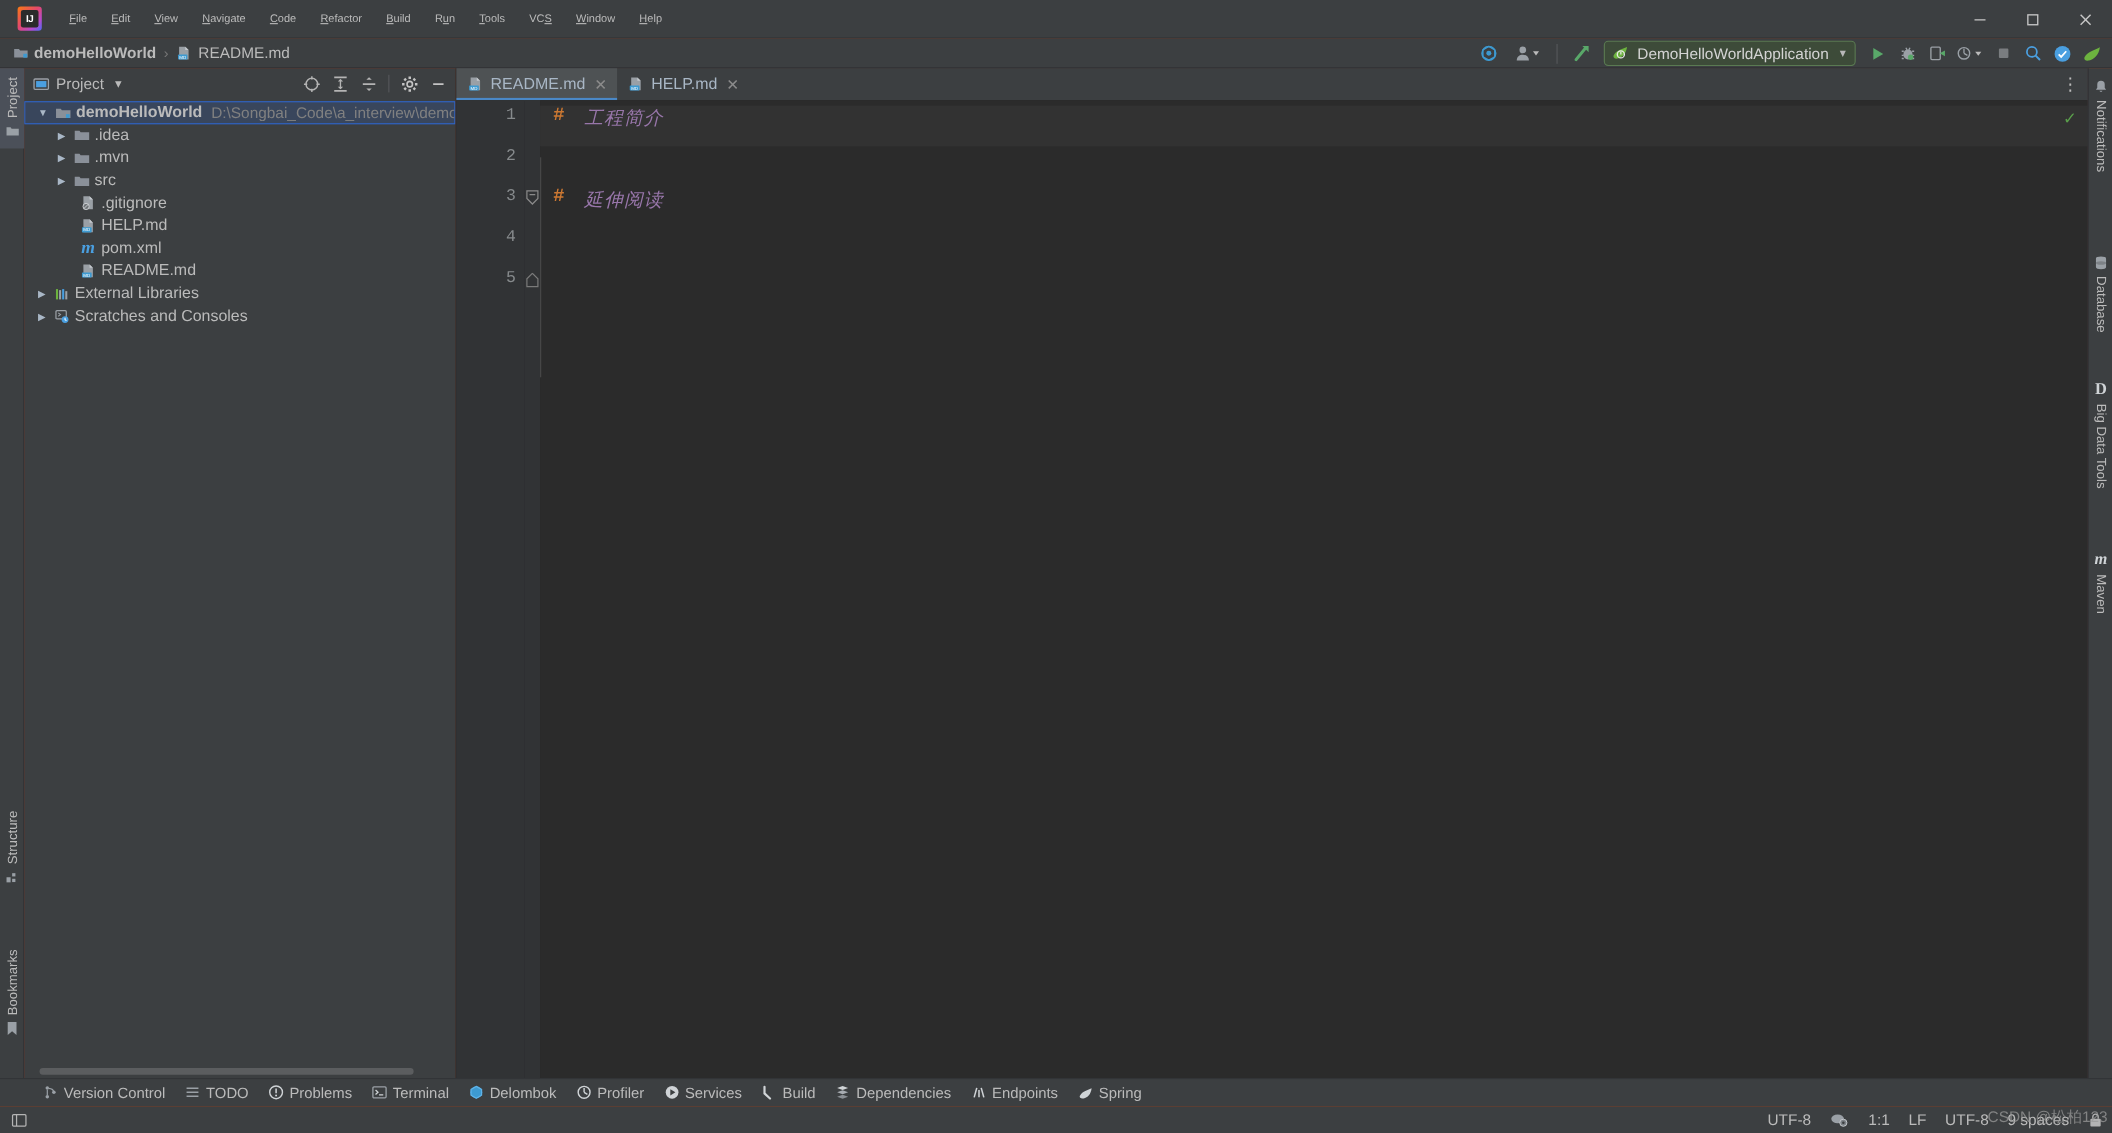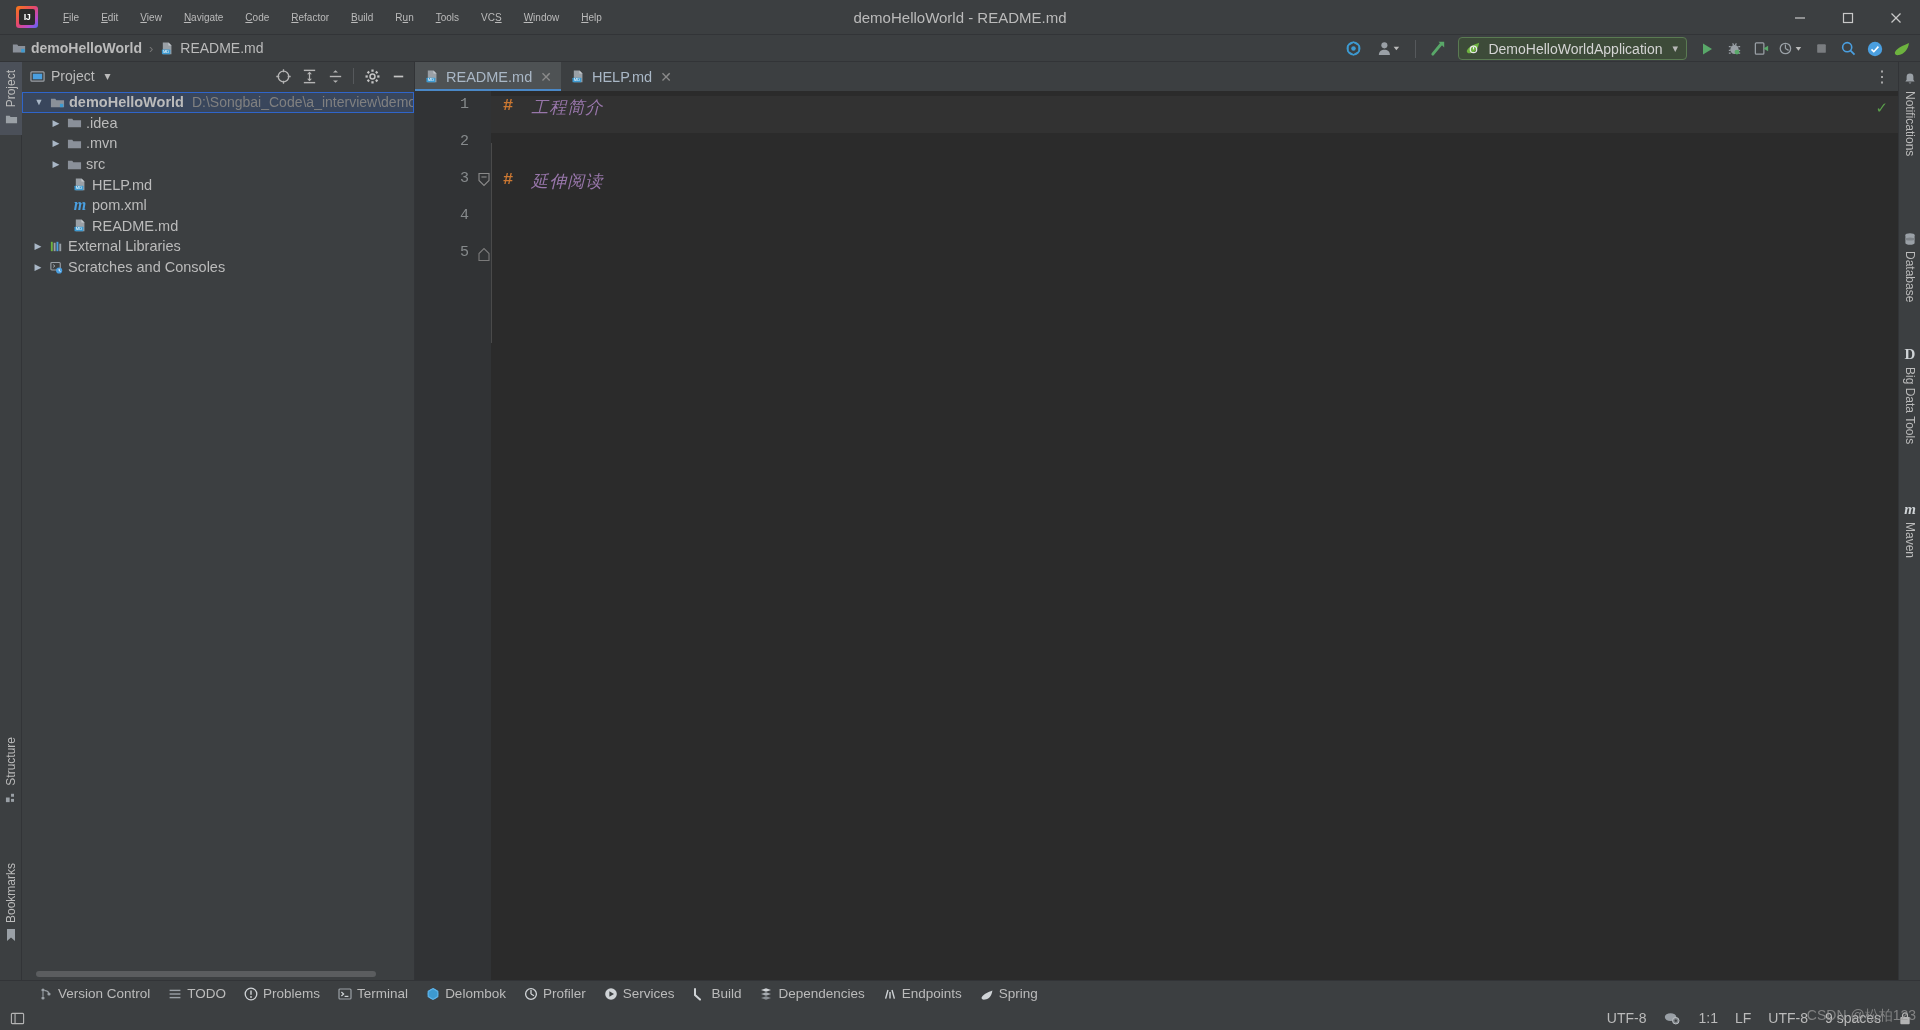--- a/index.html
+++ b/index.html
@@ -109,21 +109,21 @@
   .insp-ok { position: absolute; right: 10px; top: 8px; color: #5a9e4b; font-size: 15px; }
 
   
   .rstrip { width: 22px; flex: 0 0 22px; background: #3c3f41; position: relative; border-left: 1px solid #323437; }
 
   
   .bottombar {
     height: 26px; flex: 0 0 26px; background: #3c3f41; display: flex; align-items: center;
     gap: 0px; padding-left: 30px; border-top: 1px solid #323437;
   }
-  .btw { display: flex; align-items: center; gap: 5px; color: #bbbbbb; font-size: 13.5px; padding: 2px 9px; border-radius: 3px; white-space: nowrap; }
+  .btw { display: flex; align-items: flex-start; gap: 5px; color: #bbbbbb; font-size: 13.5px; padding: 2px 9px; border-radius: 3px; white-space: nowrap; }
   .statusbar {
     height: 24px; flex: 0 0 24px; background: #3c3f41; display: flex; align-items: center;
     position: relative; padding-left: 6px;
   }
   .status-right { position: absolute; right: 8px; display: flex; align-items: center; gap: 17px; color: #bbbbbb; font-size: 14px; }
   .watermark {
     position: absolute; right: 4px; bottom: 5px; color: #9a9a9a; font-size: 14px; opacity: 0.75;
     pointer-events: none; white-space: nowrap;
   }
   svg { display: block; }
@@ -146,21 +146,20 @@
       <div class="menu-item"><u>N</u>avigate</div>
       <div class="menu-item"><u>C</u>ode</div>
       <div class="menu-item"><u>R</u>efactor</div>
       <div class="menu-item"><u>B</u>uild</div>
       <div class="menu-item">R<u>u</u>n</div>
       <div class="menu-item"><u>T</u>ools</div>
       <div class="menu-item">VC<u>S</u></div>
       <div class="menu-item"><u>W</u>indow</div>
       <div class="menu-item"><u>H</u>elp</div>
     </div>
-    <div class="win-title">demoHelloWorld - README.md</div>
     <div class="win-ctl">
       <div class="win-btn">
         <svg width="12" height="12" viewBox="0 0 12 12">
             <line x1="1" y1="6" x2="11" y2="6" stroke="#c8c8c8" stroke-width="1.2"></line>
           </svg>
       </div>
       <div class="win-btn">
         <svg width="12" height="12" viewBox="0 0 12 12">
             <rect x="1.5" y="1.5" width="9" height="9" fill="none" stroke="#c8c8c8" stroke-width="1.2"></rect>
           </svg>
@@ -395,20 +394,31 @@
         <div class="trow" style="padding-left:26px">
           <span class="arrow">▶</span>
           <span class="ico">
             <svg width="15" height="15" viewBox="0 0 16 16">
                 <path d="M1 4h4.6l1.1 1.5H15V13H1z" fill="#8a9099"></path>
               </svg>
           </span>
           <span class="lbl">src</span>
         </div>
 
+        <div class="trow" style="padding-left:48px">
+          <span class="ico">
+            <svg width="15" height="15" viewBox="0 0 16 16">
+              <path d="M3 1.5h6l3.2 3.2V14H3z" fill="#9aa0a6"></path>
+                <path d="M9 1.5l3.2 3.2H9z" fill="#c5c9ce"></path>
+              <circle cx="5.6" cy="11.4" r="3" fill="#6e7377" stroke="#cfd3d6" stroke-width="0.9"></circle>
+              <line x1="3.6" y1="13.3" x2="7.6" y2="9.4" stroke="#cfd3d6" stroke-width="0.9"></line>
+            </svg>
+          </span>
+          <span class="lbl">.gitignore</span>
+        </div>
 
 
         <div class="trow" style="padding-left:48px">
           <span class="ico">
             <svg width="15" height="15" viewBox="0 0 16 16">
               <path d="M3 1.5h6l3.2 3.2V14H3z" fill="#9aa0a6"></path>
                 <path d="M9 1.5l3.2 3.2H9z" fill="#c5c9ce"></path>
               <rect x="1.6" y="9.2" width="9.4" height="5" rx="0.7" fill="#3d9ad1"></rect>
               <text x="6.3" y="13.2" font-size="4.3" fill="#fff" text-anchor="middle" font-family="Liberation Sans, sans-serif">MD</text>
             </svg>

